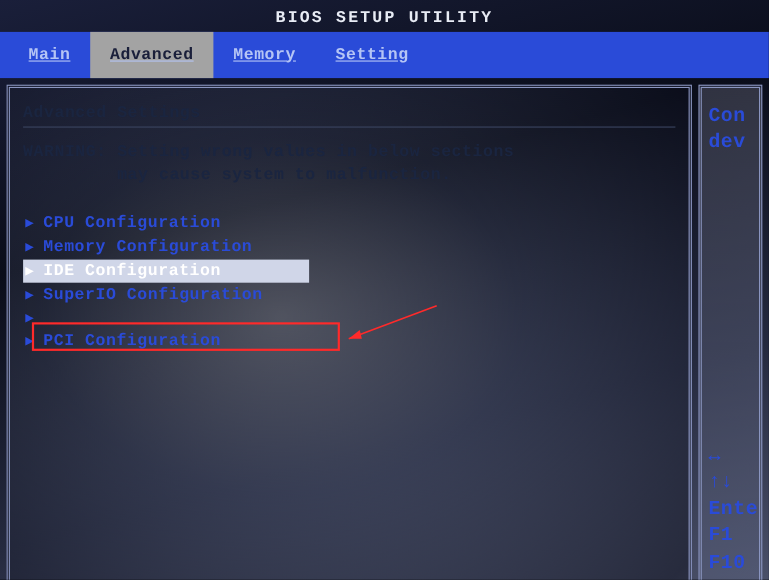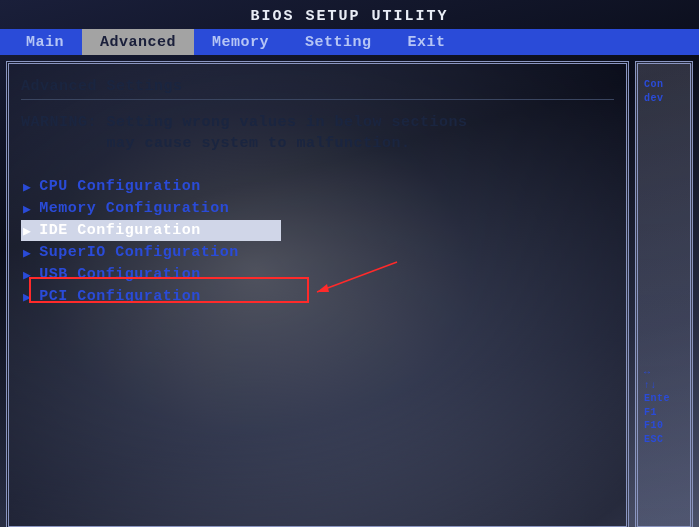--- a/index.html
+++ b/index.html
@@ -22,23 +22,24 @@
     text-align: center;
     color: #e8ecf5;
     padding: 8px 0 4px;
     font-size: 15px;
     letter-spacing: 2px;
   }
   .tabs {
     display: flex;
     background: #2a4bd8;
     color: #b5c5f5;
-    height: 26px;
+    height: 42px;
     align-items: stretch;
     padding: 0 8px;
+    text-decoration: underline;
   }
   .tab {
     padding: 4px 18px;
     cursor: pointer;
     display: flex;
     align-items: center;
   }
   .tab.active {
     background: #a3a3a3;
     color: #1a1f3a;
@@ -93,21 +94,21 @@
     width: 260px;
     position: relative;
   }
   .tri {
     margin-right: 8px;
     margin-left: 2px;
     font-size: 13px;
   }
   .menu-item.selected .tri { color: #fff; }
   .help-spacer { height: 260px; }
-  .help-text { color: #2a4bd8; white-space: pre; line-height: 1.35; font-size: 10px; }
+  .help-text { color: #2a4bd8; white-space: pre; line-height: 1.35; font-size: 18px; }
   .annot-box {
     position: absolute;
     border: 2px solid #ff2a2a;
     left: 20px;
     top: 213px;
     width: 280px;
     height: 26px;
     pointer-events: none;
   }
   .annot-arrow {
@@ -129,23 +130,20 @@
       </div>
     <div class="tab active">
         <span>Advanced</span>
       </div>
     <div class="tab">
         <span>Memory</span>
       </div>
     <div class="tab">
         <span>Setting</span>
       </div>
-    <div class="tab">
-        <span>Exit</span>
-      </div>
   </div>
 
   <div class="main-area">
     <div class="left-panel">
       <div class="panel-title">Advanced Settings</div>
       <div class="divider"></div>
       <div class="warning">WARNING: Setting wrong values in below sections
          may cause system to malfunction.</div>
 
       <div class="menu-item">
@@ -159,21 +157,20 @@
       <div class="menu-item selected">
         <span class="tri">▶</span>
         <span>IDE Configuration</span>
       </div>
       <div class="menu-item">
         <span class="tri">▶</span>
         <span>SuperIO Configuration</span>
       </div>
       <div class="menu-item">
         <span class="tri">▶</span>
-        <span>USB Configuration</span>
       </div>
       <div class="menu-item">
         <span class="tri">▶</span>
         <span>PCI Configuration</span>
       </div>
 
       <div class="annot-box"></div>
       <svg class="annot-arrow" width="100" height="80">
         <line x1="90" y1="10" x2="10" y2="40" stroke="#ff2a2a" stroke-width="1.5"></line>
         <polygon points="10,40 20,32 22,40" fill="#ff2a2a"></polygon>

